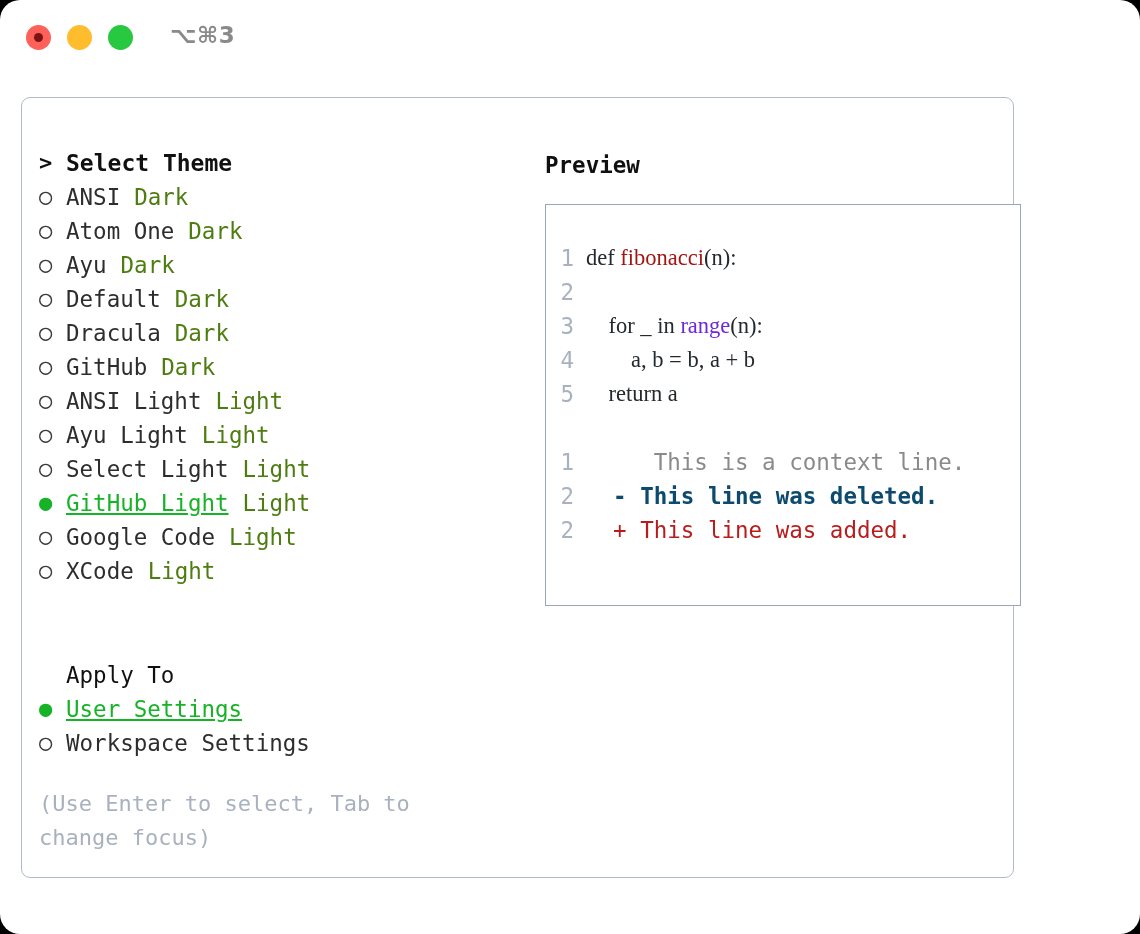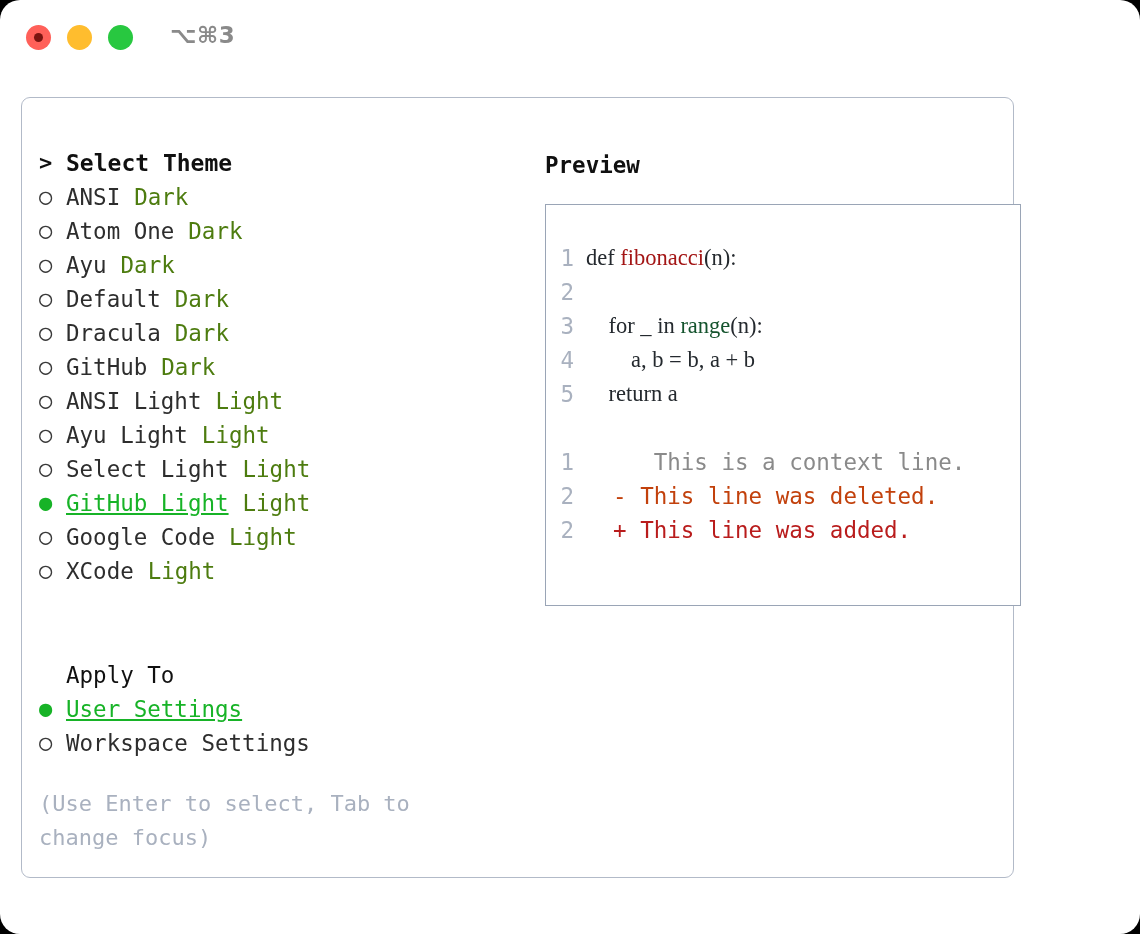--- a/index.html
+++ b/index.html
@@ -173,24 +173,24 @@
     color: #a9b1bf;
     padding-right: 12px;
     box-sizing: border-box;
   }
   .code-text { color: #24292e; font-family: Liberation Serif, serif; }
   .blank-line { height: 34px; }
 
   
   .tok-fn   { color: #a31515; }
   .tok-num  { color: #0f7a72; }
-  .tok-call { color: #14532d; text-align: center; }
+  .tok-call { color: #6d28d9; text-align: center; }
   .tok-plain{ color: #24292e; }
   .diff-ctx { color: #8a8a8a; }
-  .diff-del { color: #c2410c; }
+  .diff-del { color: #0c4a6e; font-weight: bold; }
   .diff-add { color: #b91c1c; }
 </style>
 </head>
 <body>
 
 <div class="window">
 
   <div class="titlebar">
     <div class="traffic">
       <span class="dot red"></span>

